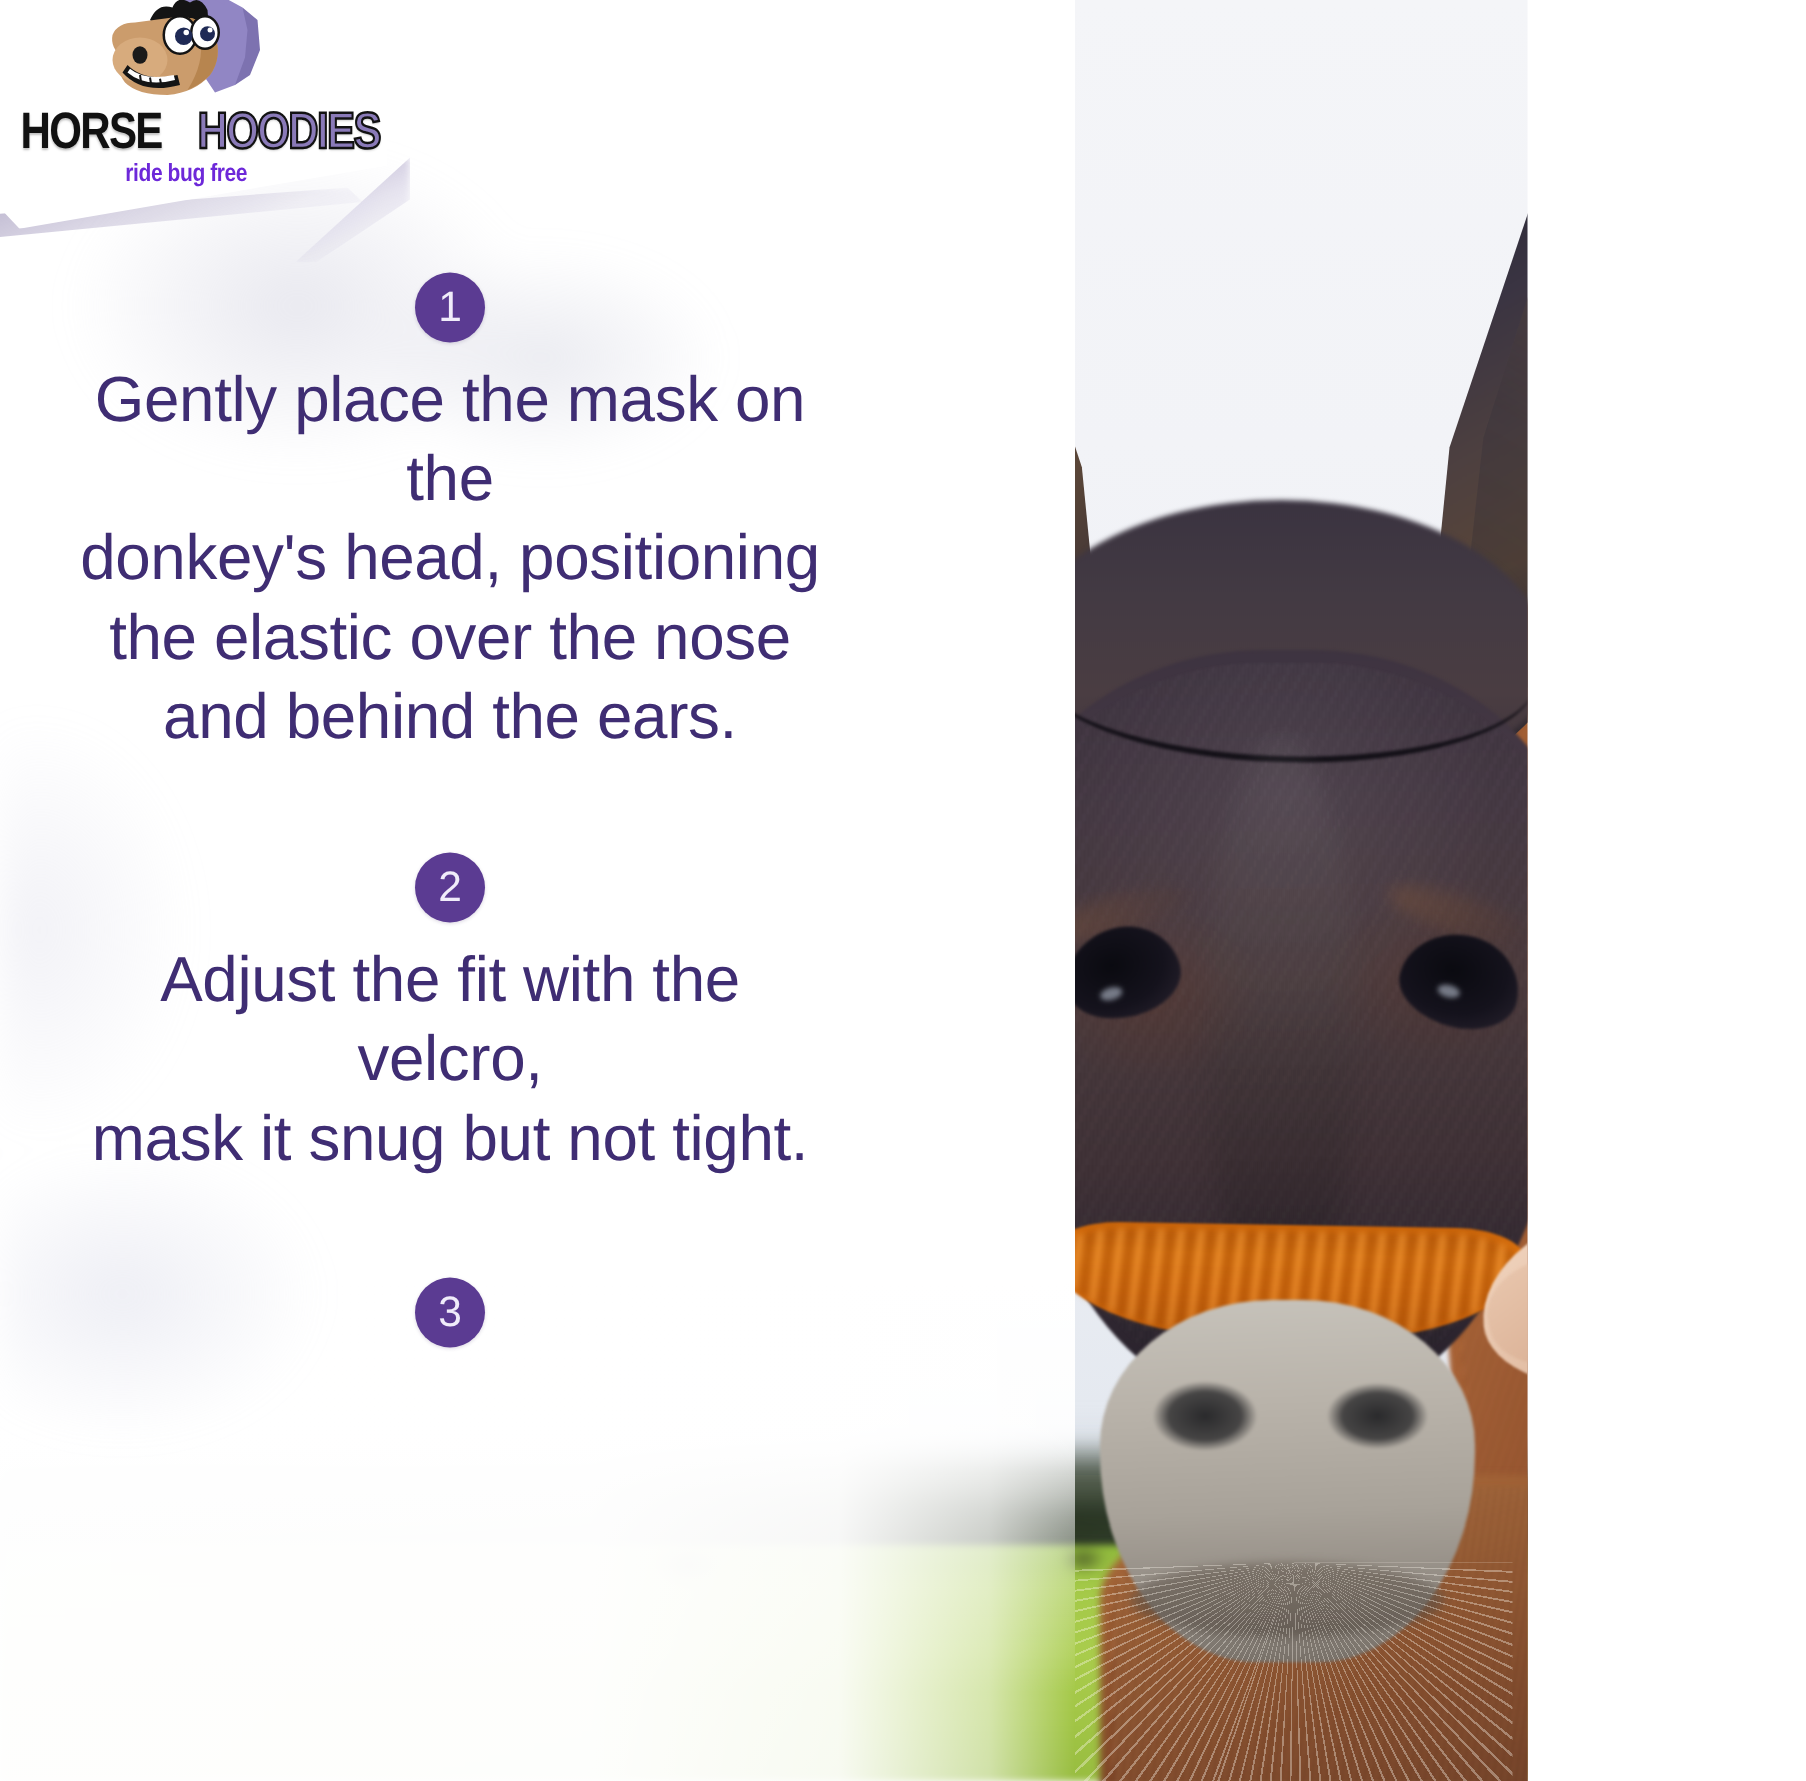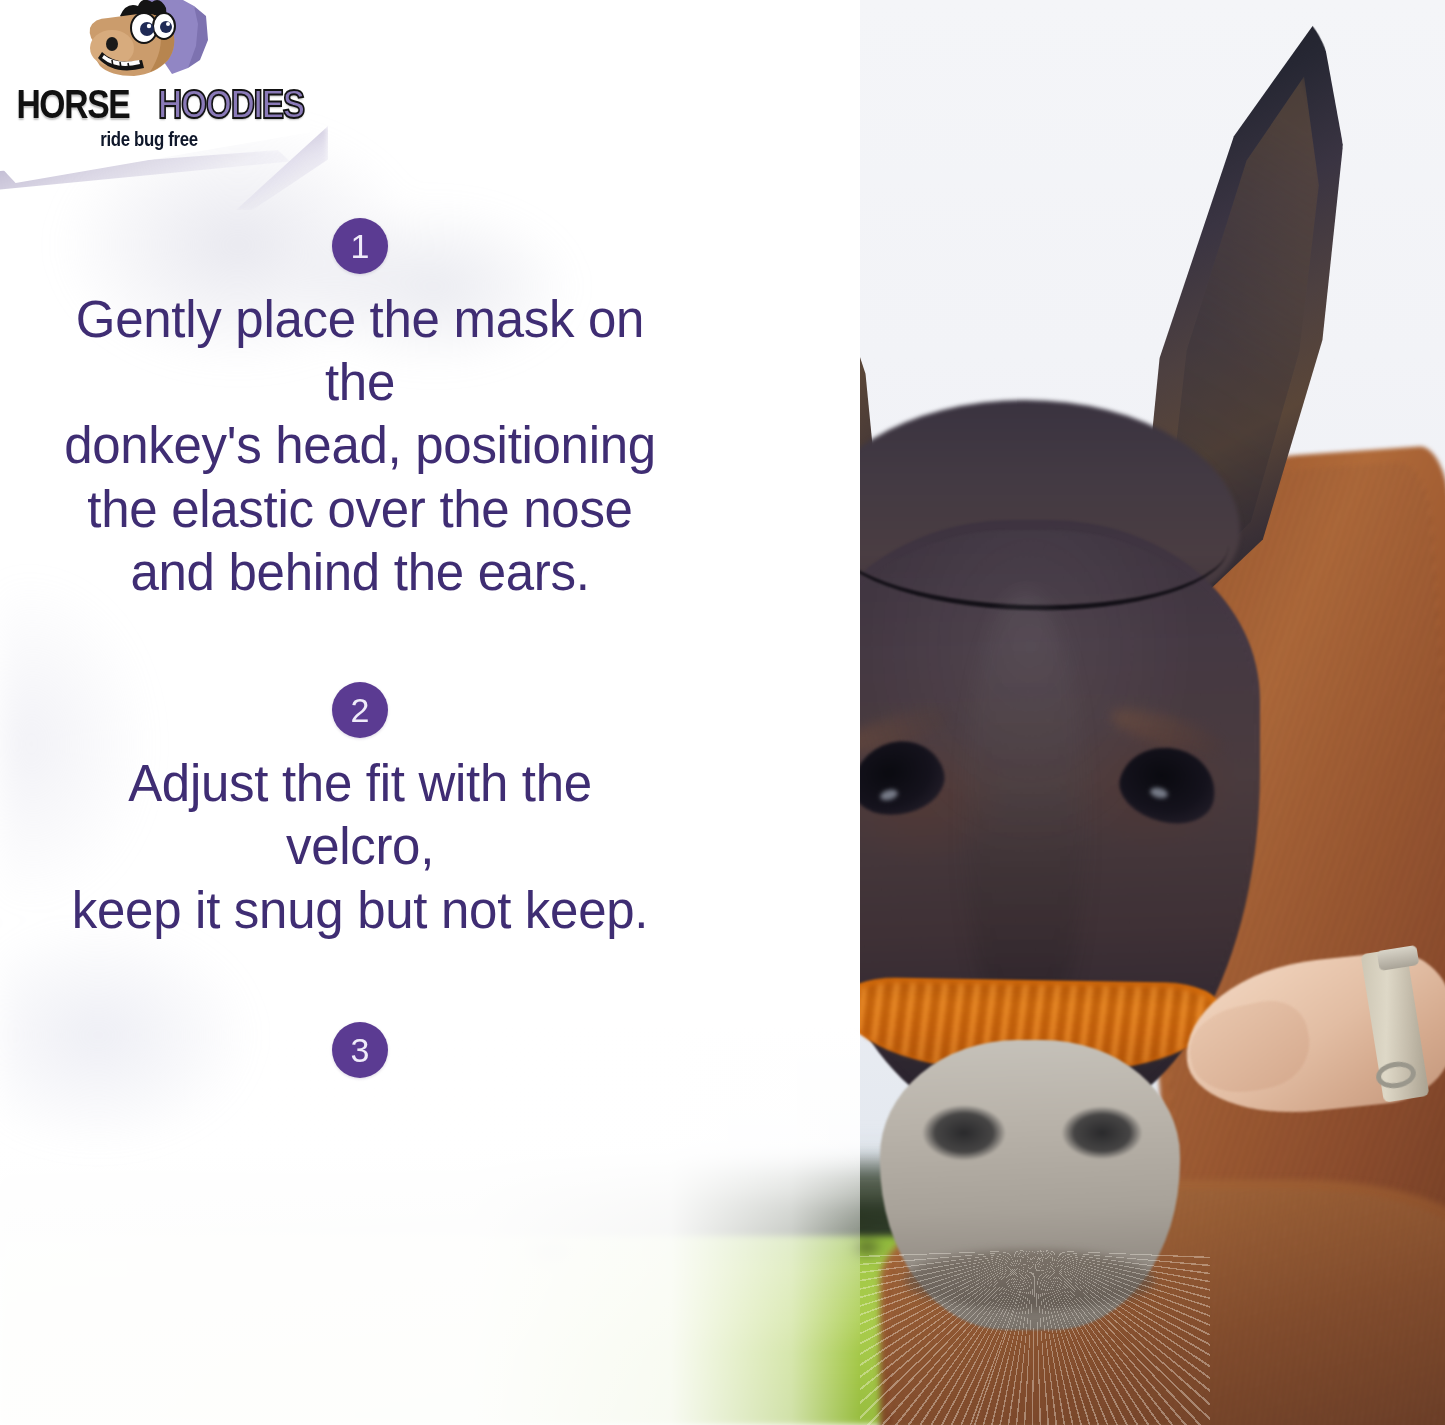--- a/index.html
+++ b/index.html
@@ -5,21 +5,21 @@
 <style>
   * { margin:0; padding:0; box-sizing:border-box; }
   html,body{
     width:1445px; height:1425px;
     font-family:"Liberation Sans", sans-serif;
     background:#ffffff; overflow:hidden;
   }
 
   .canvas{
     position:relative;
-    width:1445px; height:1425px;
+    width:1222px; height:1425px;
     overflow:hidden;
     background:#fdfdfe;
   }
 
   
   .photo{
     position:absolute; inset:0;
     overflow:hidden;
   }
 
@@ -363,21 +363,21 @@
     color:#8a7ab8;
     -webkit-text-stroke:2px #121212;
     transform:scaleX(.82); display:inline-block;
     text-shadow:0 2px 2px rgba(0,0,0,.25);
   }
   .wm-tag{
     position:absolute; left:14px; top:140px; width:290px;
     text-align:center;
     font-family:"Liberation Sans", sans-serif;
     font-weight:bold; font-size:20px; letter-spacing:-.4px;
-    color:#0f172a;
+    color:#6d28d9;
   }
   .wm-tag span{ transform:scaleX(.84); display:inline-block; }
 
   
   .steps{
     position:absolute; left:0px; top:218px; width:720px;
     z-index:40;
   }
   .step{ margin-bottom:0; }
   .step-badge{
@@ -508,21 +508,21 @@
       <div class="step-badge">1</div>
       <div class="step-text">Gently place the mask on the
 donkey's head, positioning
 the elastic over the nose
 and behind the ears.</div>
     </div>
 
     <div class="step" id="step-2">
       <div class="step-badge">2</div>
       <div class="step-text">Adjust the fit with the velcro,
-keep it snug but not keep.</div>
+mask it snug but not tight.</div>
     </div>
 
     <div class="step" id="step-3">
       <div class="step-badge">3</div>
     </div>
 
   </div>
 
 </div>
 

